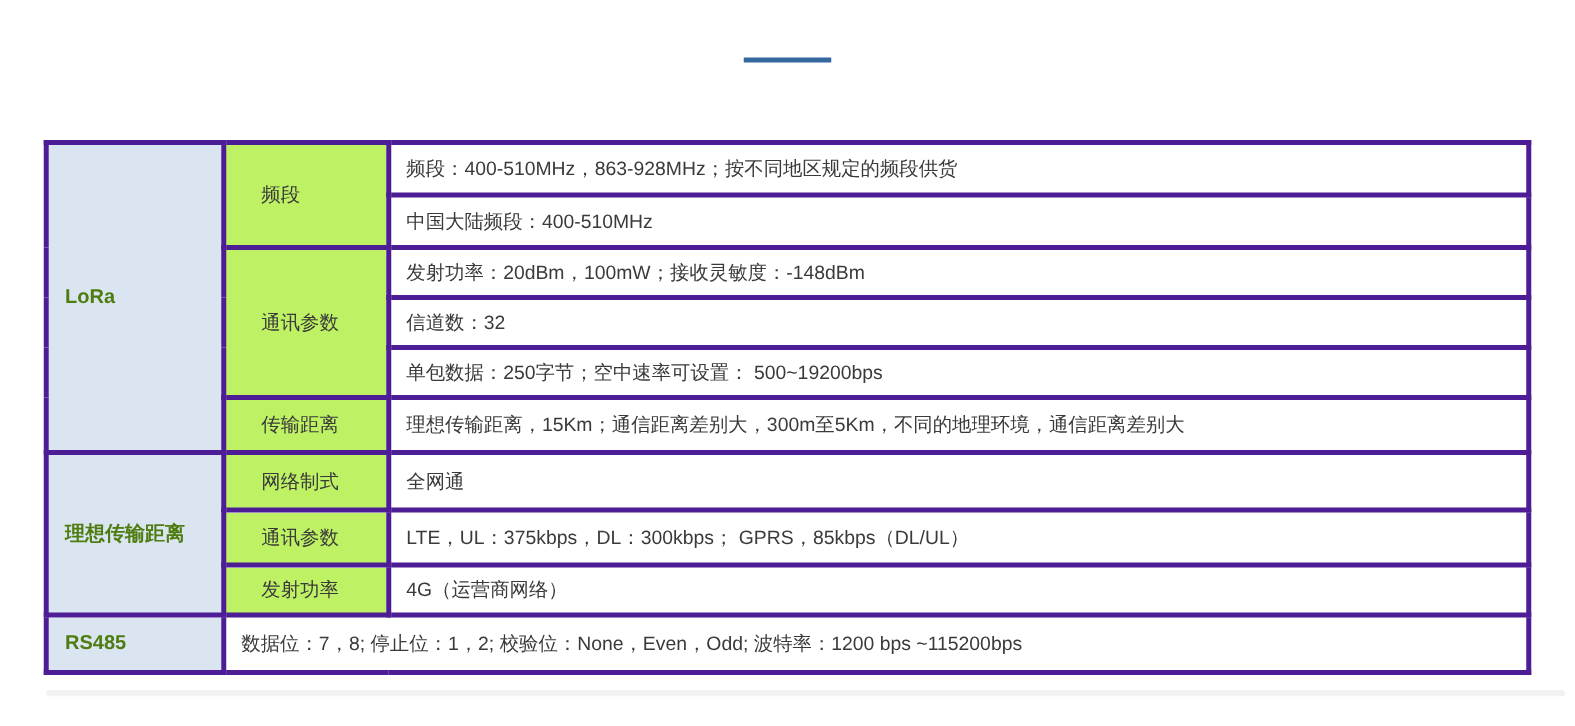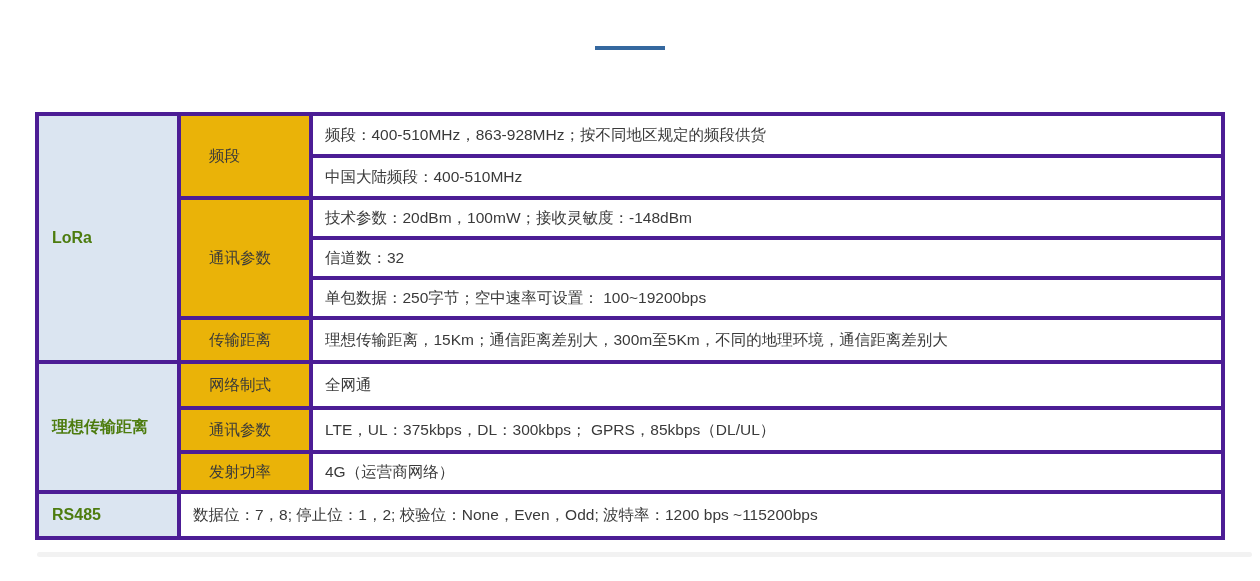--- a/index.html
+++ b/index.html
@@ -10,21 +10,21 @@
   .title-wrap{position:absolute;top:36px;left:0;width:1260px;text-align:center;}
   .page-title{font-size:26px;font-weight:700;letter-spacing:1px;color:#333333;line-height:32px;}
   .title-underline{width:70px;height:4px;background:#35689f;margin:10px auto 0;}
   table.spec{
     position:absolute;left:35px;top:112px;width:1190px;
     border-collapse:collapse;table-layout:fixed;
     font-size:15.5px;color:#3a3a3a;
   }
   table.spec td{border:4px solid #4c1d95;vertical-align:middle;white-space:nowrap;overflow:hidden;}
   td.c-head{background:#dbe5f1;font-weight:700;padding-left:13px;font-size:16px;color:#4d7c0f;}
-  td.c-sub{background:#eab308;padding-left:28px;}
+  td.c-sub{background:#bef264;padding-left:28px;}
   td.c-val{background:#ffffff;padding-left:12px;}
   tr.rA{height:42px;}
   tr.rB{height:40px;}
   tr.rC{height:46px;}
   tr.rD{height:44px;}
   tr.rE{height:40px;}
   tr.rF{height:46px;}
   .bottom-divider{
     position:absolute;left:37px;top:552px;width:1215px;height:5px;
     background:#f2f2f2;border-radius:3px;
@@ -47,27 +47,27 @@
     <tr class="rA">
       <td class="c-head" rowspan="6">LoRa</td>
       <td class="c-sub" rowspan="2">频段</td>
       <td class="c-val">频段：400-510MHz，863-928MHz；按不同地区规定的频段供货</td>
     </tr>
     <tr class="rA">
       <td class="c-val">中国大陆频段：400-510MHz</td>
     </tr>
     <tr class="rB">
       <td class="c-sub" rowspan="3">通讯参数</td>
-      <td class="c-val">技术参数：20dBm，100mW；接收灵敏度：-148dBm</td>
+      <td class="c-val">发射功率：20dBm，100mW；接收灵敏度：-148dBm</td>
     </tr>
     <tr class="rB">
       <td class="c-val">信道数：32</td>
     </tr>
     <tr class="rB">
-      <td class="c-val">单包数据：250字节；空中速率可设置： 100~19200bps</td>
+      <td class="c-val">单包数据：250字节；空中速率可设置： 500~19200bps</td>
     </tr>
     <tr class="rD">
       <td class="c-sub">传输距离</td>
       <td class="c-val">理想传输距离，15Km；通信距离差别大，300m至5Km，不同的地理环境，通信距离差别大</td>
     </tr>
     <tr class="rC">
       <td class="c-head" rowspan="3">理想传输距离</td>
       <td class="c-sub">网络制式</td>
       <td class="c-val">全网通</td>
     </tr>

